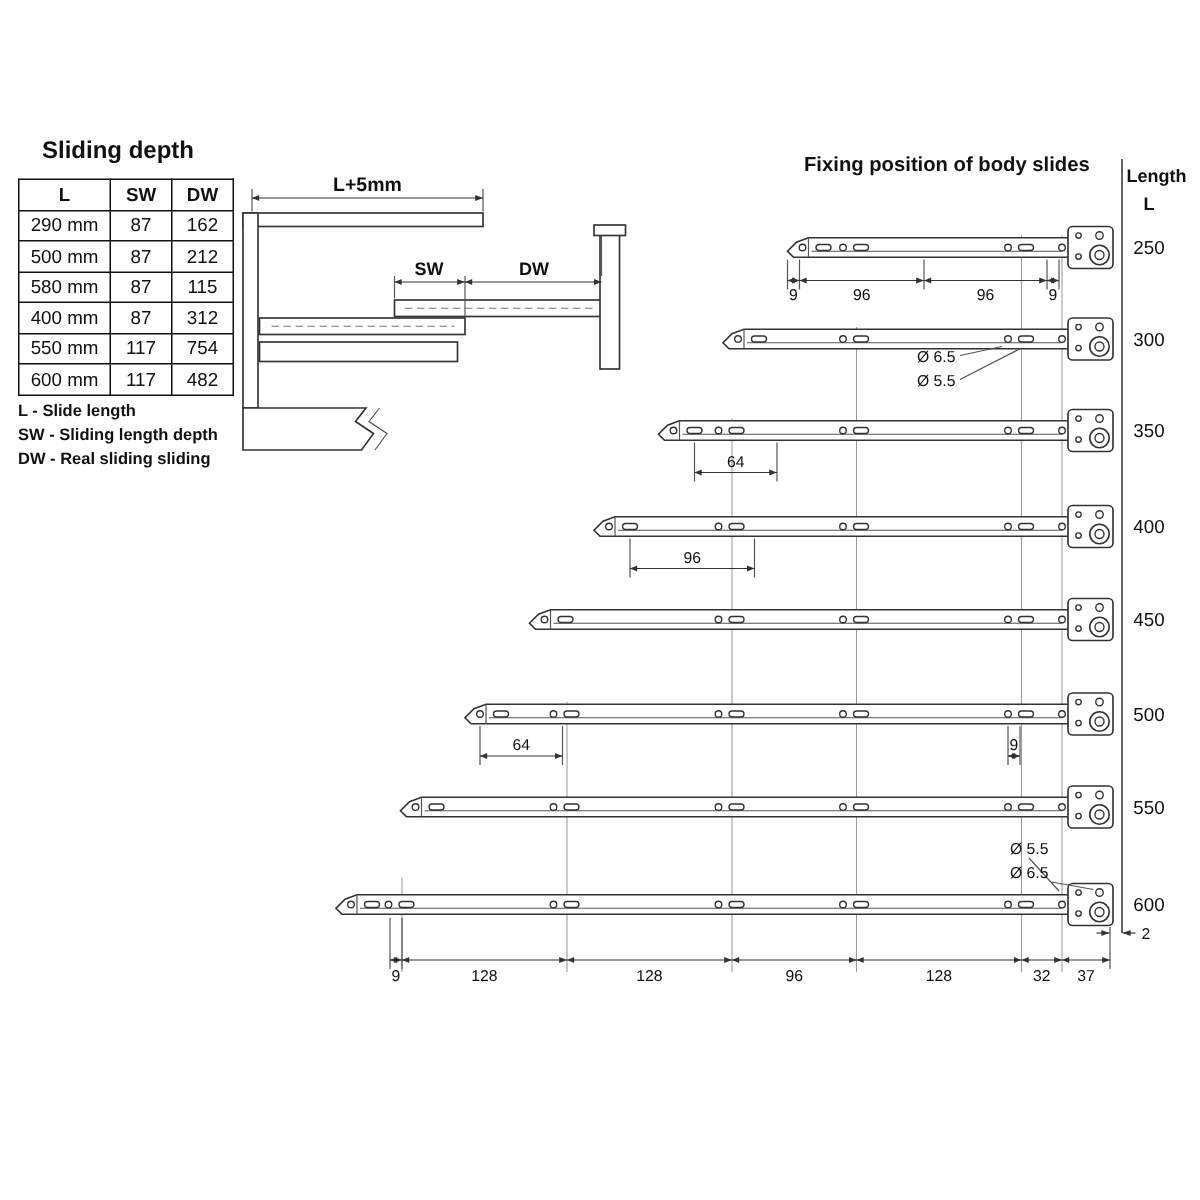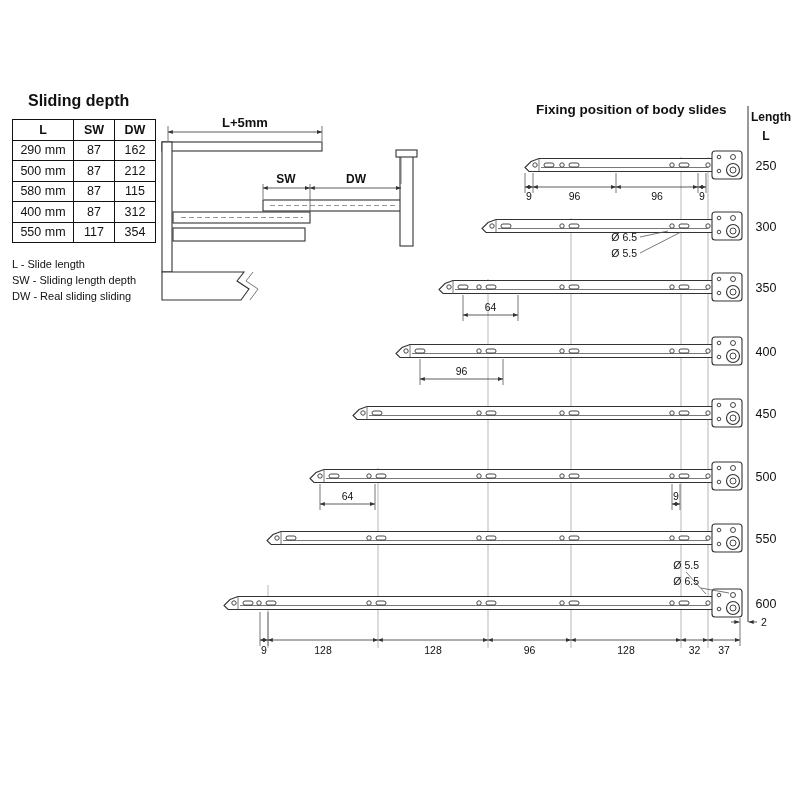--- a/index.html
+++ b/index.html
@@ -7,21 +7,21 @@
           font-family:"Liberation Sans",sans-serif;color:#111;}
   svg{position:absolute;left:0;top:0;}
   .left-panel{position:absolute;left:12px;top:92px;z-index:2;width:178px;}
   .panel-title{font-size:16px;font-weight:bold;margin:0 0 9px 16px;}
   table.sd-table{border-collapse:collapse;}
   table.sd-table th,table.sd-table td{
     border:1px solid #111;font-size:12.5px;text-align:center;
     padding:1px 5px;height:17.5px;min-width:30px;background:#fff;}
   table.sd-table td:first-child,table.sd-table th:first-child{min-width:50px;}
   table.sd-table th{font-weight:bold;}
-  .legend{margin-top:13px;font-size:11px;font-weight:normal;line-height:16px;margin-left:0px;}
+  .legend{margin-top:2px;font-size:11px;font-weight:bold;line-height:16px;margin-left:0px;}
   
   .part{fill:#fff;stroke:#333;stroke-width:1.1;}
   .hole{fill:#fff;stroke:#333;stroke-width:0.9;}
   .ln{stroke:#333;stroke-width:1;fill:none;}
   .thin{stroke:#555;stroke-width:0.8;fill:none;}
   .guide{stroke:#9a9a9a;stroke-width:0.7;fill:none;}
   .dim{stroke:#333;stroke-width:0.8;fill:none;}
   .dash{stroke:#777;stroke-width:0.8;stroke-dasharray:5 3;fill:none;}
   text{font-family:"Liberation Sans",sans-serif;fill:#111;}
   .dim-t{font-size:10.5px;}
@@ -344,21 +344,26 @@
             <td>115</td>
           </tr>
           <tr>
             <td>400 mm</td>
             <td>87</td>
             <td>312</td>
           </tr>
           <tr>
             <td>550 mm</td>
             <td>117</td>
-            <td>354</td>
+            <td>754</td>
+          </tr>
+          <tr>
+            <td>600 mm</td>
+            <td>117</td>
+            <td>482</td>
           </tr>
         </tbody>
     </table>
     <div class="legend" id="legend">
         <div>L - Slide length</div>
         <div>SW - Sliding length depth</div>
         <div>DW - Real sliding sliding</div>
       </div>
   </div>
 

